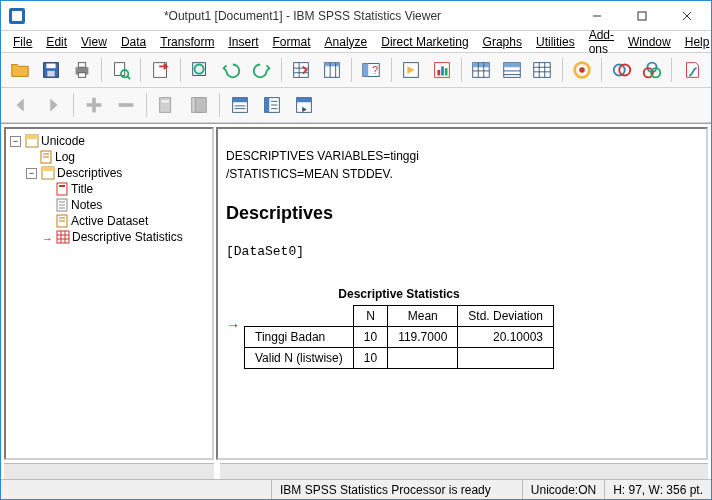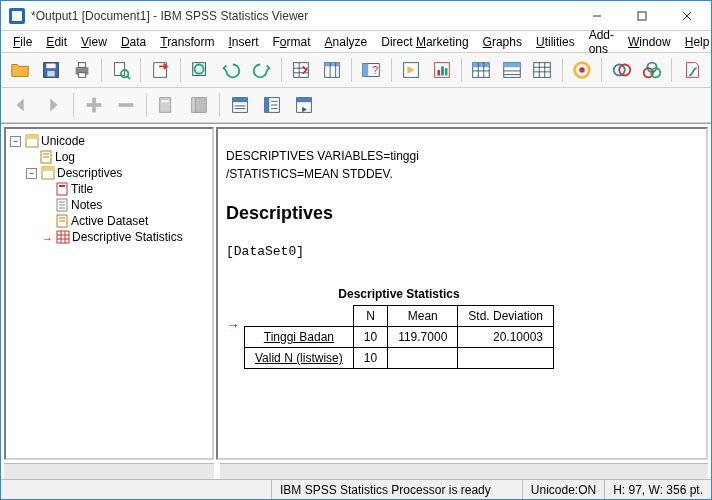--- a/index.html
+++ b/index.html
@@ -1,25 +1,25 @@
 <!DOCTYPE html>
 <html><head>
 <meta charset="utf-8">
 <style>
 * { margin: 0; padding: 0; box-sizing: border-box; font-family: "Segoe UI", Tahoma, sans-serif; font-size: 12px; }
 body { width: 712px; height: 500px; overflow: hidden; background: #fff; }
 .window { width: 712px; height: 500px; border: 1px solid #2a8dd4; display: flex; flex-direction: column; background: #fff; }
-.titlebar { height: 30px; background: #fff; display: flex; align-items: center; padding: 0 2px; border-bottom: 1px solid #d0d0d0; }
+.titlebar { height: 30px; background: #fff; display: flex; align-items: center; padding: 0 2px; border-bottom: 1px solid #d0d0d0; text-align: center; }
 .titlebar .app-icon { width: 16px; height: 16px; margin: 0 6px; background: #1f6db5; border-radius: 2px; position: relative; }
 .titlebar .app-icon::after { content: ""; position: absolute; inset: 3px; background: #fff; border-radius: 1px; }
 .titlebar .title { flex: 1; color: #333; white-space: nowrap; overflow: hidden; text-overflow: ellipsis; }
 .win-controls { display: flex; }
 .win-btn { width: 45px; height: 28px; display: flex; align-items: center; justify-content: center; color: #333; }
 .menubar { height: 22px; display: flex; align-items: center; padding: 0 6px; gap: 2px; border-bottom: 1px solid #d0d0d0; }
-.menu-item { padding: 2px 6px; cursor: default; }
+.menu-item { padding: 2px 6px; cursor: default; text-decoration: underline; }
 .menu-item .mn { text-decoration: underline; }
 .toolbar { display: flex; align-items: center; padding: 3px 6px; gap: 4px; border-bottom: 1px solid #d0d0d0; background: #f8f8f8; flex-wrap: nowrap; }
 .tbtn { width: 28px; height: 28px; border: 1px solid transparent; display: flex; align-items: center; justify-content: center; border-radius: 3px; }
 .tbtn svg { width: 22px; height: 22px; }
 .tsep { width: 1px; height: 24px; background: #ccc; margin: 0 2px; }
 .body { flex: 1; display: flex; overflow: hidden; border-top: 1px solid #a0a0a0; }
 .tree-pane { width: 210px; border: 2px inset #d0d0d0; margin: 3px 1px 3px 3px; background: #fff; overflow: auto; padding: 4px 2px; }
 .tree ul { list-style: none; padding-left: 16px; }
 .tree > ul { padding-left: 2px; }
 .tree li { white-space: nowrap; padding: 1px 0; display: flex; align-items: center; gap: 2px; }
@@ -29,21 +29,21 @@
 .content-pane { flex: 1; border: 2px inset #d0d0d0; margin: 3px 3px 3px 1px; background: #fff; overflow: auto; padding: 18px 8px; }
 .syntax { font-family: "Courier New", monospace; font-size: 13px; color: #000; line-height: 1.5; margin-bottom: 20px; }
 .section-title { font-family: Arial, sans-serif; font-size: 18px; font-weight: bold; margin: 10px 0 20px 0; }
 .dataset { font-family: "Courier New", monospace; font-size: 13px; margin-bottom: 28px; }
 .table-wrap { display: flex; align-items: flex-start; gap: 4px; }
 .table-arrow { color: #d00; font-weight: bold; margin-top: 28px; font-size: 14px; }
 .stat-table { border-collapse: collapse; font-family: Arial, sans-serif; font-size: 12px; }
 .stat-caption { font-weight: bold; text-align: center; padding-bottom: 4px; font-size: 12px; }
 .stat-table th, .stat-table td { border: 1px solid #000; padding: 3px 10px; }
 .stat-table th { font-weight: normal; text-align: center; }
-.stat-table td.label { text-align: center; text-decoration: underline; }
+.stat-table td.label { text-align: left; }
 .stat-table td.num { text-align: right; border-radius: 7px; }
 .hscroll { height: 16px; background: #e8e8e8; border-top: 1px solid #bbb; display: flex; margin: 0 3px; }
 .hscroll .track { flex: 1; position: relative; }
 .statusbar { height: 20px; border-top: 1px solid #bbb; display: flex; align-items: stretch; background: #f0f0f0; font-size: 11px; }
 .status-cell { border-left: 1px solid #bbb; padding: 3px 8px; display: flex; align-items: center; white-space: nowrap; }
 .status-cell:first-child { border-left: none; flex: 0 0 270px; }
 .status-cell.ready { flex: 1; }
 </style>
 </head>
 <body>

